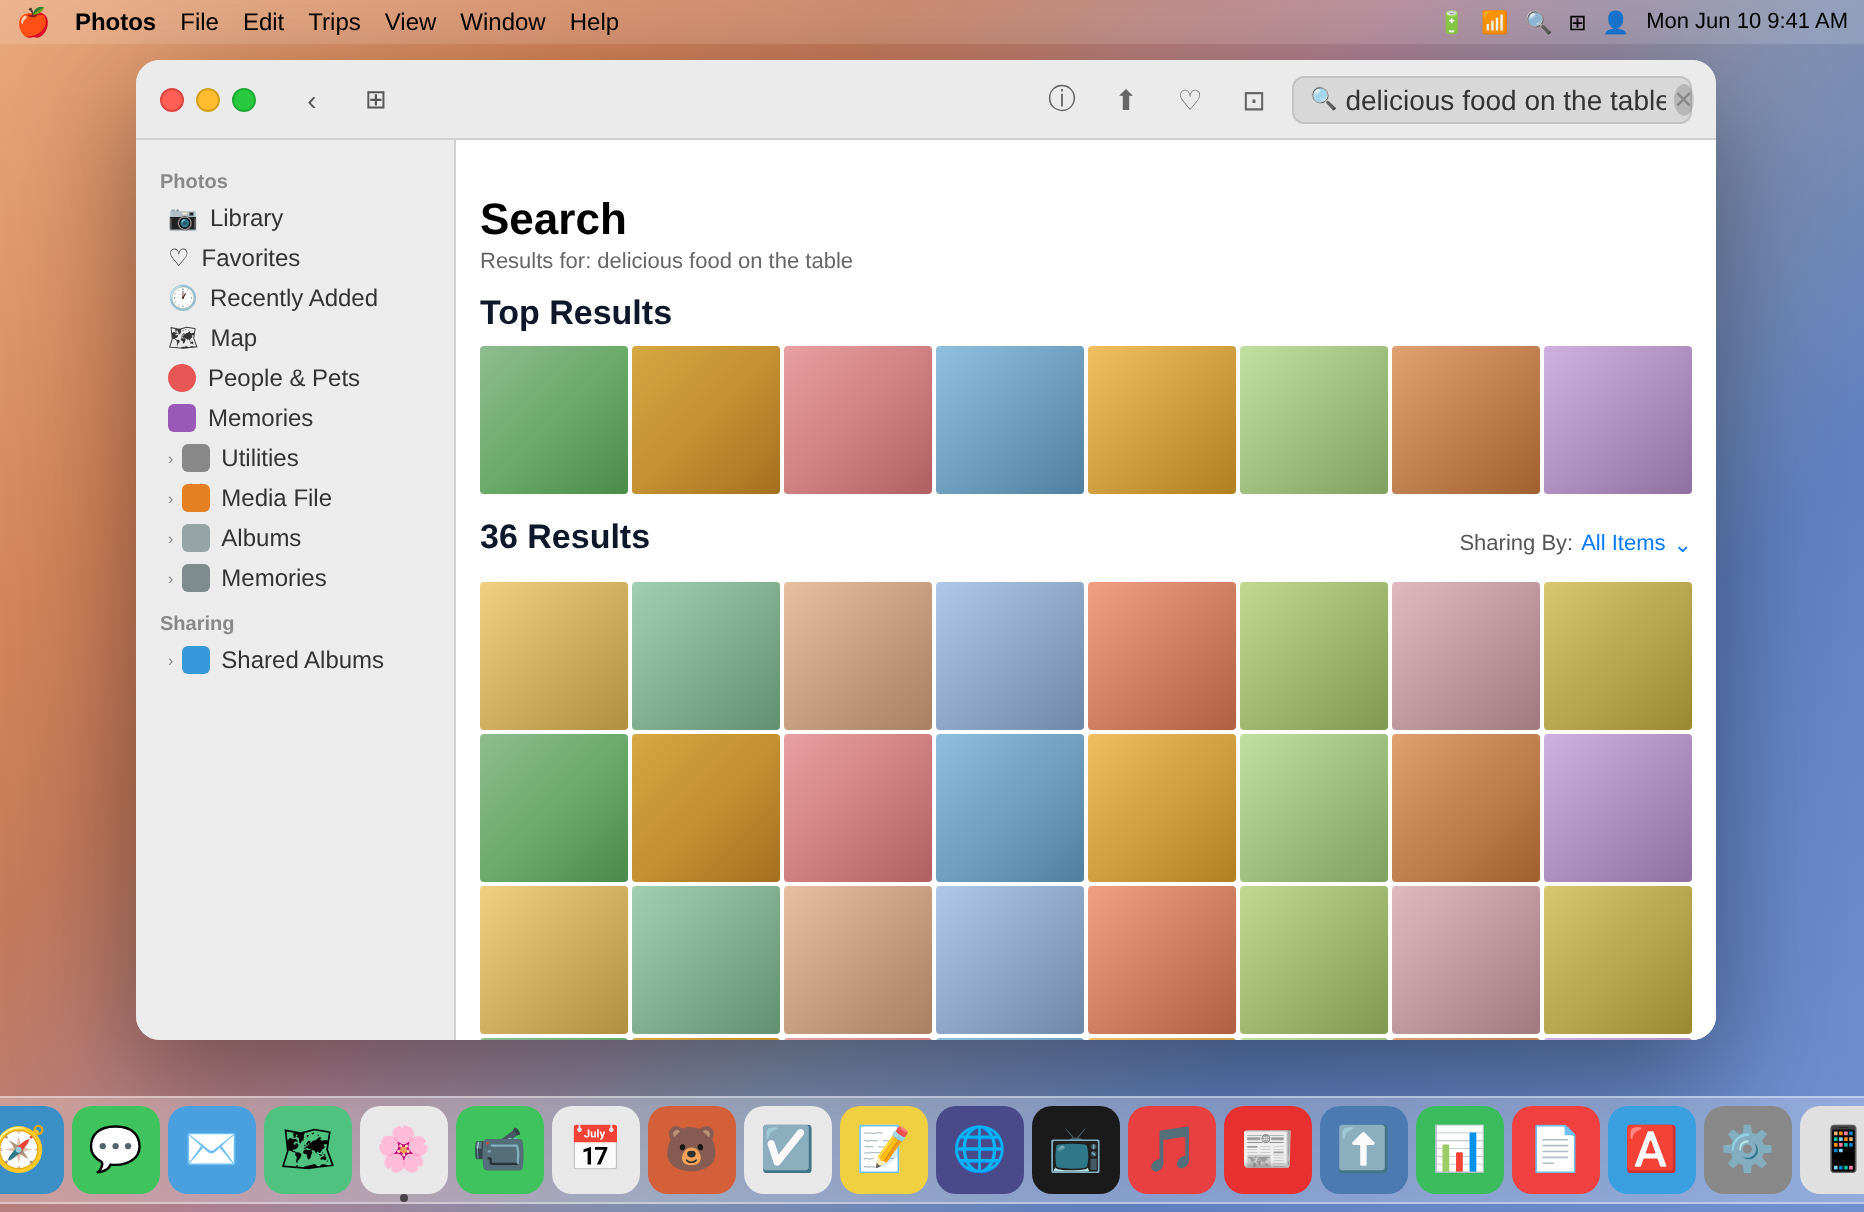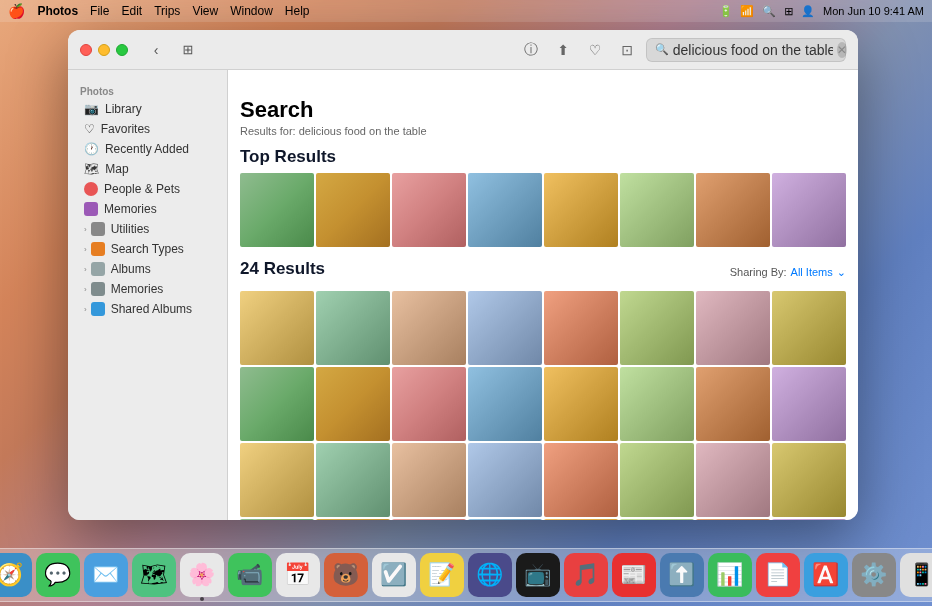--- a/index.html
+++ b/index.html
@@ -339,33 +339,34 @@
       </div>
 
       <div class="sidebar-item">
         <span class="sidebar-chevron">›</span>
         <span class="sidebar-icon" style="width:14px; height:14px; background:#888; border-radius:3px; display:inline-block;"></span>
         <span>Utilities</span>
       </div>
       <div class="sidebar-item">
         <span class="sidebar-chevron">›</span>
         <span class="sidebar-icon" style="width:14px; height:14px; background:#e67e22; border-radius:3px; display:inline-block;"></span>
-        <span>Search Types</span>
+        <span>Media File</span>
       </div>
       <div class="sidebar-item">
         <span class="sidebar-chevron">›</span>
         <span class="sidebar-icon" style="width:14px; height:14px; background:#95a5a6; border-radius:3px; display:inline-block;"></span>
         <span>Albums</span>
       </div>
       <div class="sidebar-item">
         <span class="sidebar-chevron">›</span>
         <span class="sidebar-icon" style="width:14px; height:14px; background:#7f8c8d; border-radius:3px; display:inline-block;"></span>
         <span>Memories</span>
       </div>
 
+      <div class="sidebar-section-label">Sharing</div>
       <div class="sidebar-item">
         <span class="sidebar-chevron">›</span>
         <span class="sidebar-icon" style="width:14px; height:14px; background:#3498db; border-radius:3px; display:inline-block;"></span>
         <span>Shared Albums</span>
       </div>
     </div>
 
     <div class="main-content">
       <div class="page-title">Search</div>
       <div class="results-subtitle">Results for: delicious food on the table</div>
@@ -393,21 +394,21 @@
           </div>
           <div class="photo-cell food-7">
             <div class="photo-cell-inner" style="font-size: 20px;"></div>
           </div>
           <div class="photo-cell food-8">
             <div class="photo-cell-inner" style="font-size: 20px;"></div>
           </div>
         </div>
 
       <div class="results-header">
-        <div class="section-header">24 Results</div>
+        <div class="section-header">36 Results</div>
         <div class="filter-btn">
           <span>Sharing By:</span>
           <span style="color:#007aff; font-weight:500;">All Items</span>
           <span style="color:#007aff;">⌄</span>
         </div>
       </div>
 
       <div class="photo-grid" id="results-grid">
           <div class="photo-cell food-9">
             <div class="photo-cell-inner"></div>

